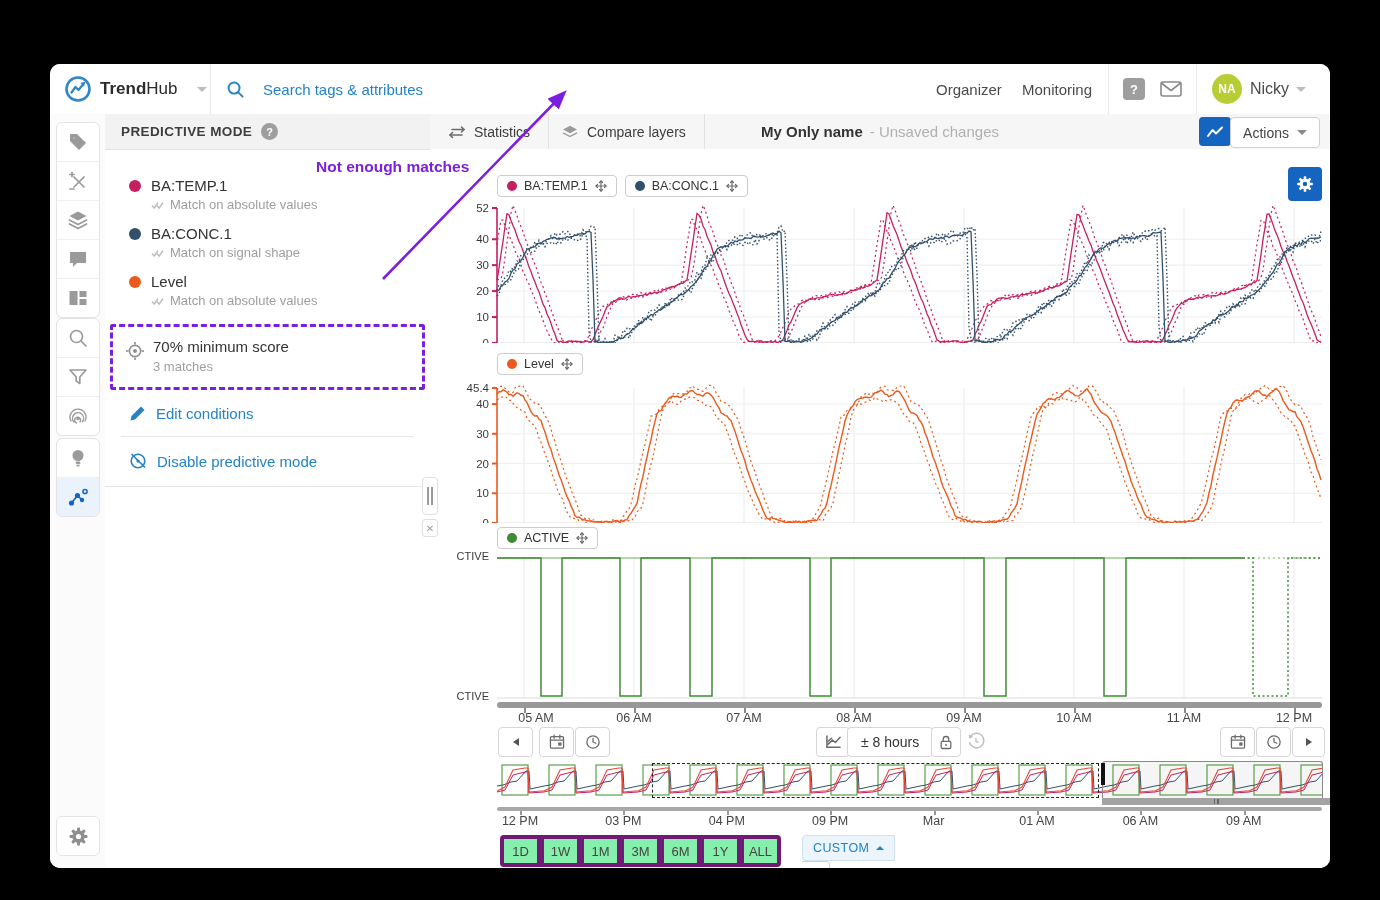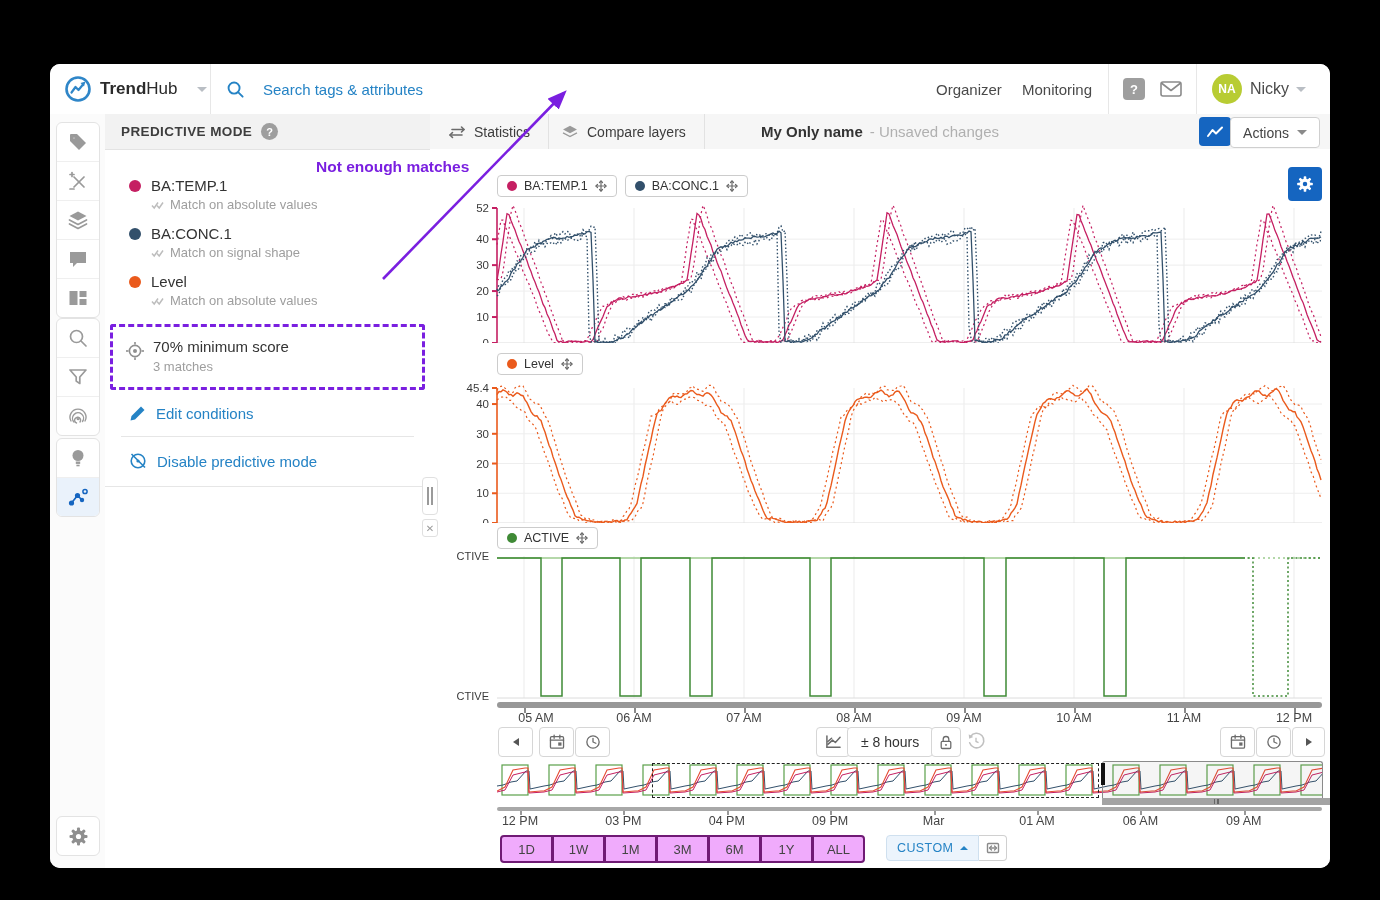--- a/index.html
+++ b/index.html
@@ -80,24 +80,24 @@
   .ov-sel{position:absolute;left:605px;top:-2px;width:219px;height:37px;border:1px solid #8a8a8a;border-bottom:none;border-radius:3px 3px 0 0;background:rgba(120,120,120,.07);}
   .ov-sel .handle{position:absolute;left:-2px;top:1px;width:4px;height:22px;background:#111;}
   .ov-scroll{position:absolute;left:672px;top:649px;width:228px;height:7px;background:#a3a3a3;display:flex;align-items:center;justify-content:center;gap:2px;}
   .ov-scroll i{display:block;width:1.5px;height:5px;background:#666;}
   .ruler{position:absolute;left:67px;top:658px;width:825px;height:4px;background:#a8a8a8;border-radius:2px;}
   .ruler .tick{position:absolute;top:4px;width:2px;height:4px;background:#999;}
   .ov-labels{position:absolute;left:0;top:665px;width:100%;height:16px;}
   .ov-labels span{position:absolute;width:56px;text-align:center;font-size:12.5px;color:#444;}
   
   .ranges{position:absolute;left:70px;top:686px;height:26px;display:flex;align-items:flex-start;}
-  .rbtn{height:24px;min-width:33px;padding:0 8px;background:#f0abfc;border:2px solid #701a75;margin-left:-1px;font-size:13px;color:#444;display:flex;align-items:center;justify-content:center;font-family:"Liberation Sans",sans-serif;cursor:pointer;}
+  .rbtn{height:24px;min-width:33px;padding:0 0;background:#86efac;border:4px solid #701a75;margin-left:-1px;font-size:13px;color:#444;display:flex;align-items:center;justify-content:center;font-family:"Liberation Sans",sans-serif;cursor:pointer;}
   .rbtn.first{border-radius:4px 0 0 4px;margin-left:0;}
   .rbtn.last{border-radius:0 4px 4px 0;}
-  .custom-group{display:flex;margin-left:21px;}
+  .custom-group{display:flex;margin-left:21px;flex-direction:column;}
   .custom-btn{height:24px;padding:0 10px;background:#ecf4fc;border:1px solid #cfe0ef;border-radius:4px 0 0 4px;display:flex;align-items:center;gap:7px;font-size:12.5px;letter-spacing:.4px;color:#2583c5;cursor:pointer;}
   .caret-up{width:0;height:0;border:4px solid transparent;border-bottom-color:#2583c5;margin-top:-4px;}
   .expand-btn{height:24px;width:27px;background:#fff;border:1px solid #d0d0d0;border-left:none;border-radius:0 4px 4px 0;display:flex;align-items:center;justify-content:center;}
   
   .arrow-overlay{position:absolute;left:0;top:0;z-index:40;pointer-events:none;}
   .annotation-text{position:absolute;left:316px;top:158px;font-size:15.5px;font-weight:bold;color:#7a1fe0;z-index:41;}
   svg.ic{stroke:#6b6b6b;fill:none;stroke-width:1.6;stroke-linecap:round;stroke-linejoin:round;}
   svg.ray{stroke:#9a9a9a;fill:none;stroke-width:1.7;stroke-linecap:round;stroke-linejoin:round;}
 </style>
 </head>

